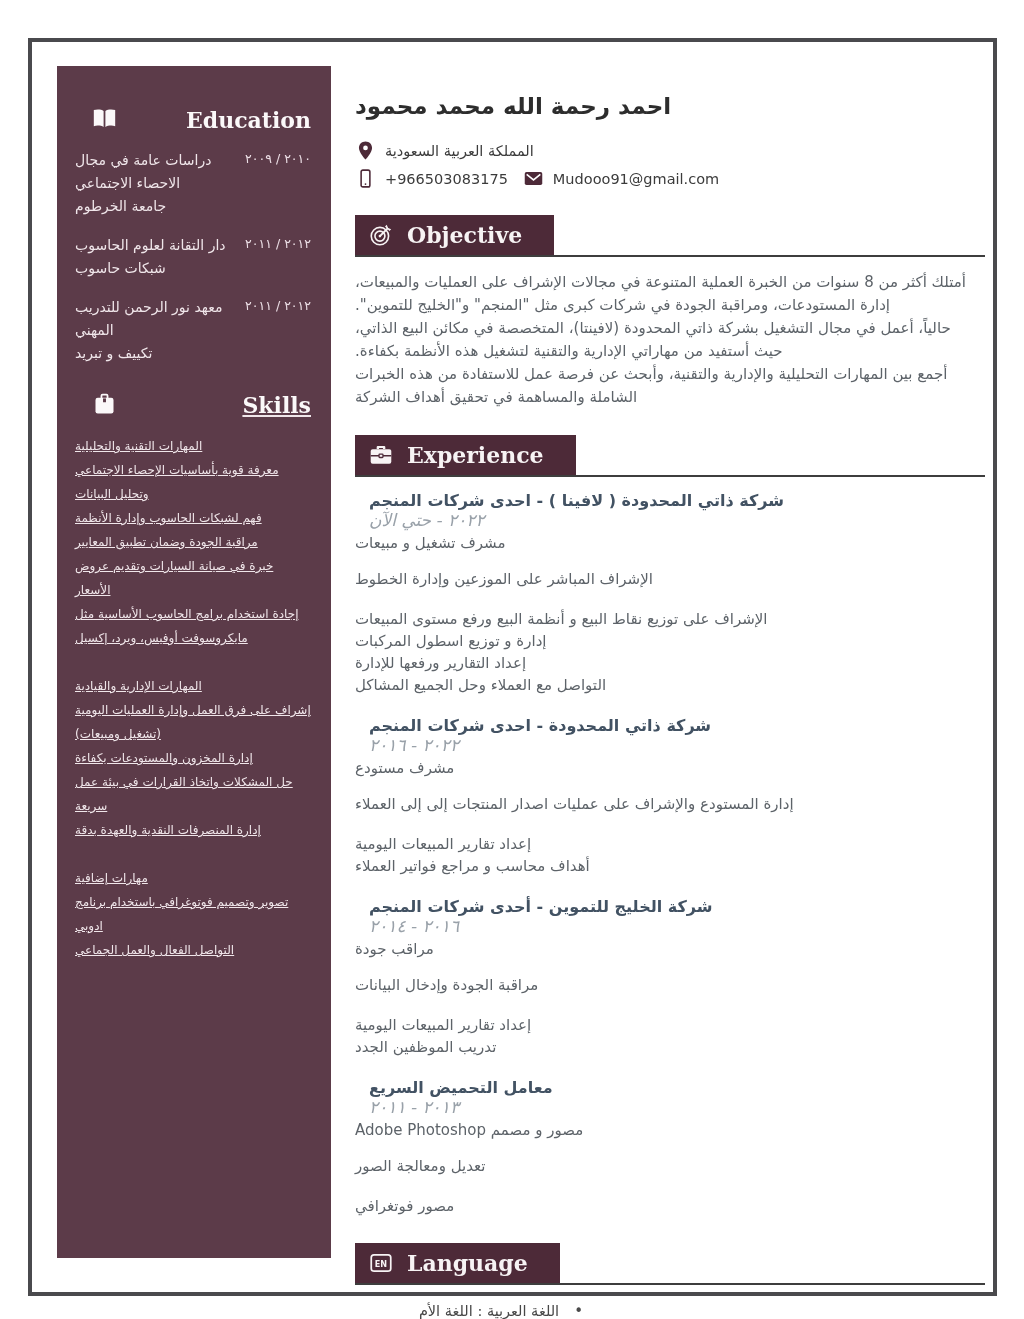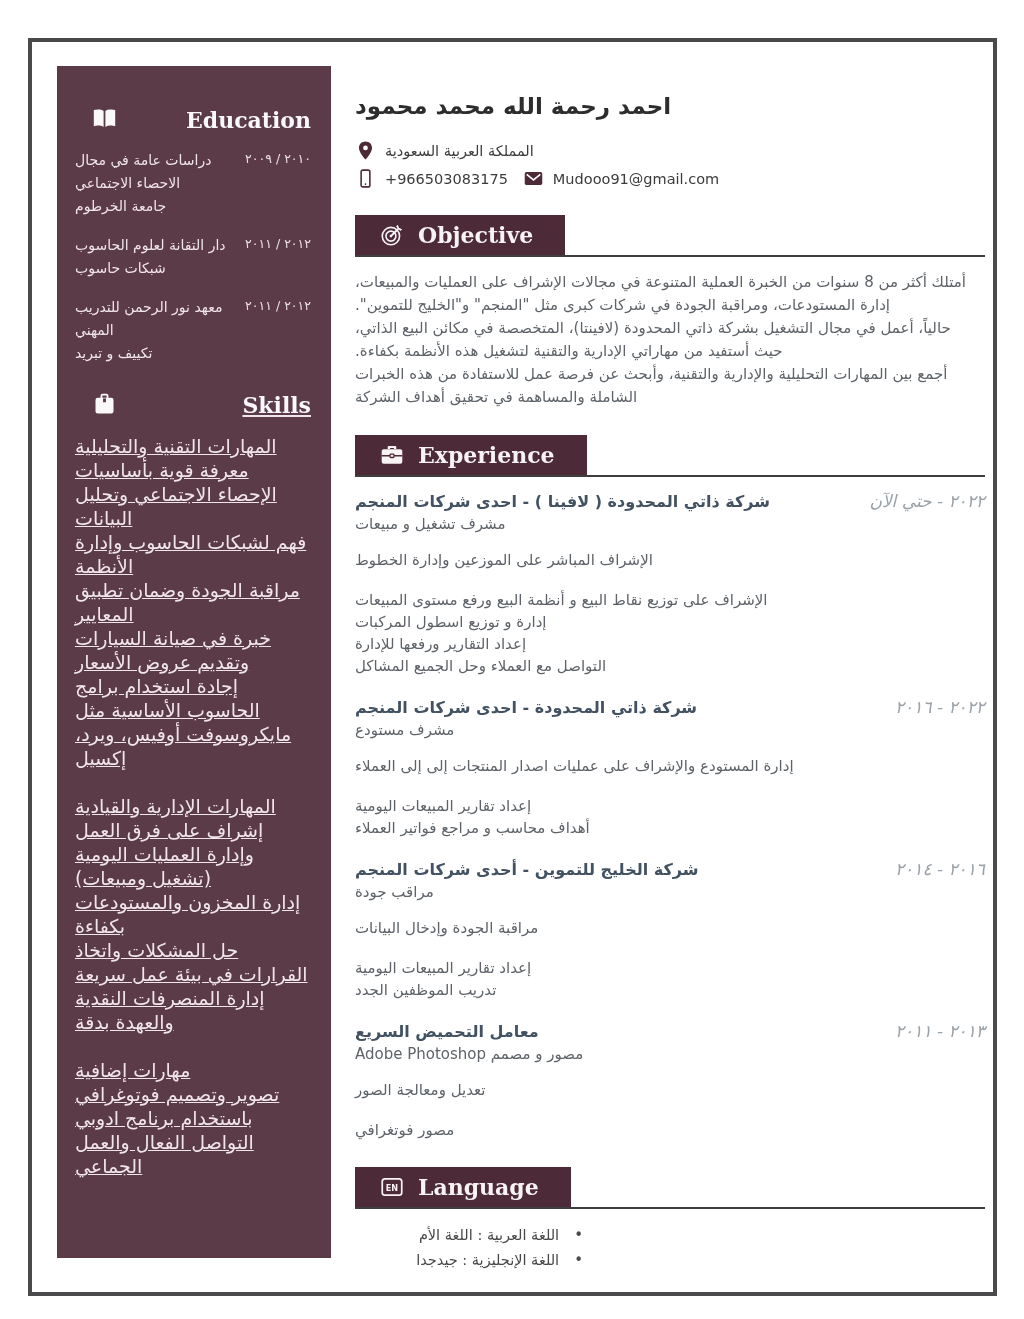--- a/index.html
+++ b/index.html
@@ -21,40 +21,40 @@
     display:flex;align-items:center;gap:15px;
     font-family:"DejaVu Serif",serif;font-weight:bold;font-size:22px;color:#fbf8f9;
     margin:18px 0 16px;padding-left:16px;justify-content:space-between;
   }
   .sb-header svg{width:27px;height:27px;flex:0 0 auto;}
   .edu{display:flex;gap:6px;margin-bottom:16px;}
   .edu-main{flex:1;direction:rtl;text-align:left;font-size:14px;line-height:23px;}
   .edu-date{width:76px;direction:ltr;text-align:right;font-size:12.5px;color:#ecdfe6;padding-top:2px;}
   .skills-block{margin-top:26px;text-decoration:underline;}
   .skill-group{margin-bottom:24px;}
-  .skill-line{direction:rtl;text-align:left;font-size:19px;line-height:24px;}
+  .skill-line{direction:rtl;text-align:left;font-size:12px;line-height:24px;}
   
   .main{position:absolute;left:355px;top:78px;width:630px;}
   .name{direction:rtl;text-align:left;font-size:23px;line-height:32px;
         font-weight:bold;color:#2d2d2d;margin:12px 0 18px;}
   .crow{display:flex;align-items:center;gap:9px;margin-bottom:7px;
         font-size:14.5px;color:#3b3b3b;}
   .crow svg{width:21px;height:21px;flex:0 0 auto;}
   .ar{direction:rtl;}
   .sec{border-bottom:2px solid #3e3e3e;margin:26px 0 14px;}
   .sec-bar{
     display:inline-flex;align-items:center;gap:13px;background:#4d2a38;color:#f7f3f4;
     font-family:"DejaVu Serif",serif;font-weight:bold;font-size:22px;
-    padding:7px 32px 7px 24px;
+    padding:7px 32px 7px 13px;
   }
   .sec-bar svg{width:26px;height:26px;flex:0 0 auto;}
   .obj-line{direction:rtl;text-align:left;font-size:15px;line-height:23px;color:#5d6369;}
   .objective-body{margin-bottom:18px;}
   .xentry{margin-bottom:20px;}
-  .xhead{display:flex;justify-content:space-between;align-items:baseline;}
+  .xhead{display:flex;justify-content:space-between;align-items:baseline;flex-direction:column;}
   .xcompany{direction:rtl;font-weight:bold;font-size:16px;color:#425263;}
   .xdate{direction:ltr;font-style:italic;font-size:17px;color:#99a1a9;white-space:nowrap;margin-left:14px;text-align:right;}
   .xrole{direction:rtl;text-align:left;font-size:15px;line-height:22px;color:#5d6369;margin:2px 0 14px;}
   .xgroup{margin-bottom:18px;}
   .xline{direction:rtl;text-align:left;font-size:15px;line-height:22px;color:#5d6369;}
   .lang-list{list-style:none;margin:10px 0 0 16px;padding:0;width:212px;}
   .lang-item{direction:rtl;text-align:right;font-size:14.5px;line-height:25px;color:#474747;}
   .blt{color:#4a4a4a;margin-left:15px;font-size:15px;}
 </style>
 </head>

